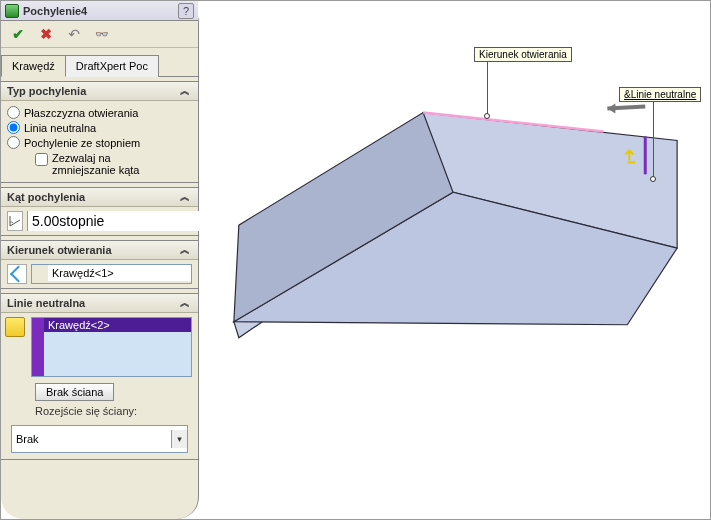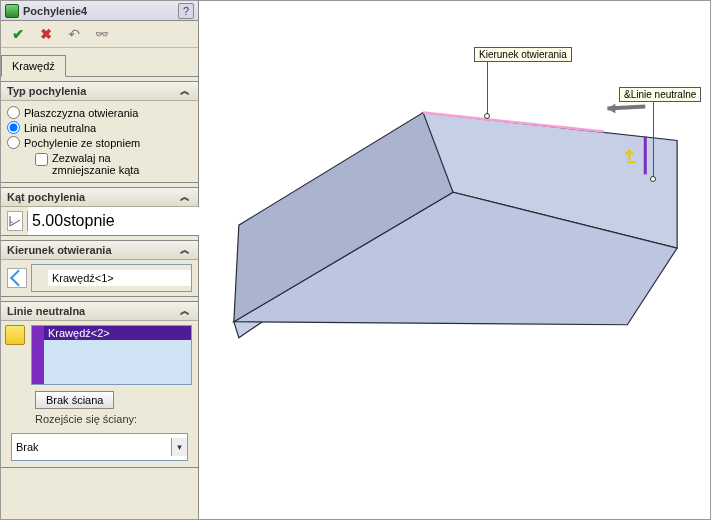--- a/index.html
+++ b/index.html
@@ -1,17 +1,17 @@
 <!DOCTYPE html>
 <html><head>
 <meta charset="utf-8">
 <style>
   * { box-sizing: border-box; margin: 0; padding: 0; font-family: Tahoma, Arial, sans-serif; font-size: 11px; }
   body { width: 711px; height: 520px; background: #fff; display: flex; border: 1px solid #999; overflow: hidden; position: relative; }
-  .panel { width: 198px; background: #ece9d8; border-right: 1px solid #888; display: flex; flex-direction: column; }
+  .panel { width: 198px; background: #ece9d8; border-right: 1px solid #888; display: flex; flex-direction: column; border-radius: 22px; }
   .titlebar { display: flex; align-items: center; background: linear-gradient(#e8e8f0,#d8d8e8); border-bottom: 1px solid #888; height: 20px; padding: 0 4px; }
   .titlebar .ticon { width: 14px; height: 14px; background: linear-gradient(#7bd37b,#2a8a2a); border: 1px solid #1a5a1a; border-radius: 2px; margin-right: 4px; }
   .titlebar .ttext { flex: 1; font-weight: bold; color: #333; }
   .titlebar .help { width: 16px; height: 16px; background: #d8d8e8; border: 1px solid #888; border-radius: 2px; text-align: center; line-height: 14px; color: #445; cursor: pointer; }
   .actionrow { display: flex; align-items: center; gap: 10px; padding: 4px 8px; border-bottom: 1px solid #bbb; background: #ece9d8; }
   .act { width: 18px; height: 18px; display: flex; align-items: center; justify-content: center; cursor: pointer; }
   .act-ok::before { content: "✔"; color: #2a8a2a; font-size: 14px; font-weight: bold; }
   .act-cancel::before { content: "✖"; color: #c33; font-size: 14px; font-weight: bold; }
   .act-undo::before { content: "↶"; color: #777; font-size: 14px; }
   .act-pin::before { content: "👓"; color: #777; font-size: 11px; }
@@ -25,28 +25,28 @@
   .collapse::before { content: "︽"; font-size: 10px; line-height: 8px; }
   .secbody { padding: 4px 6px; }
   .radio-row { display: flex; align-items: center; padding: 1px 0; cursor: pointer; }
   .radio-row input { margin-right: 4px; }
   .chk-row { display: flex; align-items: flex-start; padding: 2px 0 2px 28px; cursor: pointer; }
   .chk-row input { margin-right: 4px; margin-top: 1px; }
   .angle-row { display: flex; align-items: center; gap: 4px; }
   .angle-icon { width: 20px; height: 20px; border: 1px solid #aaa; background: #fff; display: flex; align-items: center; justify-content: center; font-size: 10px; color: #555; }
   .angle-icon svg { width:14px; height:14px; }
   .input-box { flex: 1; display: flex; align-items: center; border: 1px solid #7f9db9; background: #fff; height: 20px; }
-  .input-box input { flex: 1; border: none; padding: 0 4px; outline: none; font-size: 16px; height: 28px; }
+  .input-box input { flex: 1; border: none; padding: 0 4px; outline: none; font-size: 14px; height: 20px; }
   .spinner { display: flex; flex-direction: column; width: 14px; }
   .spinner div { height: 9px; border-left: 1px solid #7f9db9; display: flex; align-items: center; justify-content: center; font-size: 6px; cursor: pointer; background: #eee; }
   .spinner div:first-child { border-bottom: 1px solid #7f9db9; }
   .dir-row { display: flex; align-items: center; gap: 4px; }
   .dir-icon { width: 20px; height: 20px; border: 1px solid #aaa; background: #fff; display: flex; align-items: center; justify-content: center; }
   .dir-icon::before { content: ""; width: 10px; height: 10px; border-left: 2px solid #39d; border-bottom: 2px solid #39d; transform: rotate(45deg) translate(1px,-1px); }
-  .selbox { flex: 1; height: 28px; border: 1px solid #7f9db9; display: flex; align-items: center; }
+  .selbox { flex: 1; height: 20px; border: 1px solid #7f9db9; display: flex; align-items: flex-start; }
   .selbox .swatch { width: 16px; background: #f8a8d8; }
   .selbox .val { flex: 1; background: #fff; padding: 2px 4px; }
   .listbox { border: 1px solid #7f9db9; height: 60px; background: #cfe3f5; display: flex; align-items: stretch; margin-left: 24px; }
   .listbox .lswatch { width: 12px; background: #7b2bbd; }
   .listbox .items { flex: 1; }
   .listbox .item { padding: 1px 4px; background: #4c1d95; color: #fff; }
   .yellow-chip { width: 20px; height: 20px; background: linear-gradient(#ffe96a,#f0c92a); border: 1px solid #a88a1a; border-radius: 2px; position: absolute; left: 4px; }
   .btn { display: inline-block; border: 1px solid #888; background: linear-gradient(#fefefe,#e0e0e0); padding: 2px 10px; cursor: pointer; margin: 6px 0 2px 28px; }
   .label-static { padding: 2px 0 2px 28px; color: #333; }
   .combo { margin: 2px 10px 6px 10px; border: 1px solid #7f9db9; background: #fff; height: 28px; display: flex; align-items: center; }
@@ -73,20 +73,21 @@
 
   <div class="actionrow">
     <div class="act act-ok"></div>
     <div class="act act-cancel"></div>
     <div class="act act-undo"></div>
     <div class="act act-pin"></div>
   </div>
 
   <div class="tabs">
     <div class="tab active">Krawędź</div>
+    <div class="tab">DraftXpert Poc</div>
   </div>
 
   <div class="section">
     <div class="sechead">
       <span class="t">Typ pochylenia</span>
       <span class="collapse"></span>
     </div>
     <div class="secbody">
       <label class="radio-row">
         <input type="radio" name="dtype" style="">
@@ -195,16 +196,16 @@
       <polygon points="0,0 8,-5 8,5" fill="#777"></polygon>
     </g>
   </svg>
 
   
   <div class="callout" style="left:275px; top:46px;">Kierunek otwierania</div>
   <div class="leader" style="left:288px; top:61px; width:1px; height:53px;"></div>
   <div class="dot" style="left:285px; top:112px;"></div>
 
   
-  <div class="callout" style="left:420px; top:86px;">&amp;Linie neutralne</div>
+  <div class="callout" style="left:420px; top:86px;text-decoration:underline;">&amp;Linie neutralne</div>
   <div class="leader" style="left:454px; top:101px; width:1px; height:76px;"></div>
   <div class="dot" style="left:451px; top:175px;"></div>
 </div>
 
 </body></html>

